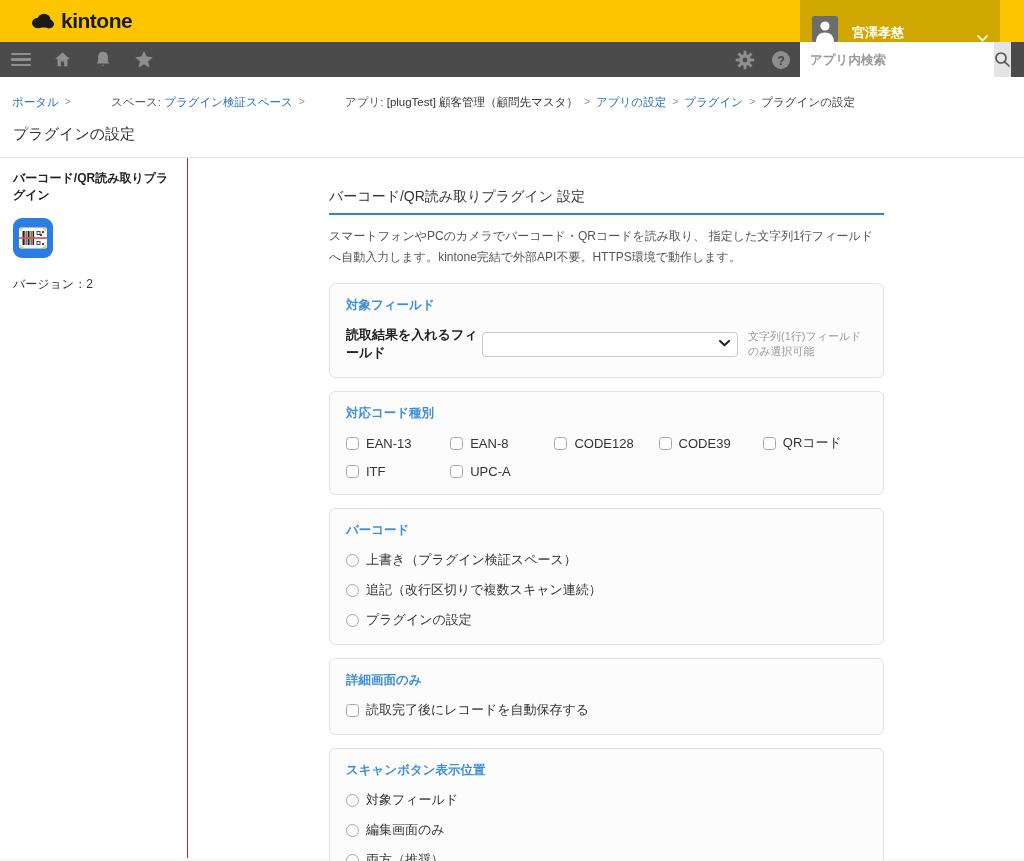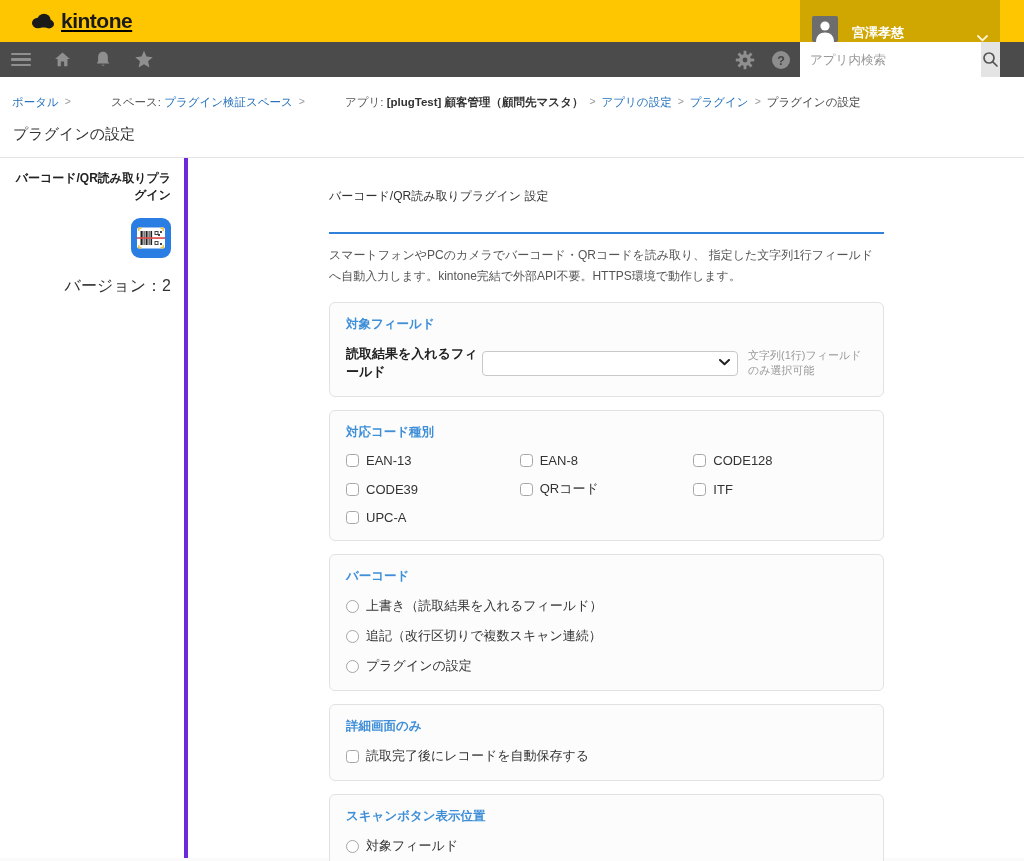--- a/index.html
+++ b/index.html
@@ -1,76 +1,76 @@
 <!DOCTYPE html>
 <html><head>
 <meta charset="utf-8">
 <style>
   * { box-sizing: border-box; margin: 0; padding: 0; }
   html, body { width: 1024px; height: 861px; overflow: hidden; }
   body { background: #fafafa; font-family: "Liberation Sans", "DejaVu Sans", sans-serif; }
   .app { width: 1024px; height: 843px; background: #fff; }
 
   
-  .header { height: 42px; background: #fdc600; position: relative; display: flex; align-items: center; text-decoration: underline; }
+  .header { height: 42px; background: #fdc600; position: relative; display: flex; align-items: center; }
   .logo { display: flex; align-items: center; gap: 5px; margin-left: 30px; cursor: pointer; }
   .logo-text { font-size: 21px; font-weight: 800; color: #1a1a1a; letter-spacing: -0.5px; }
   .user-box { position: absolute; right: 24px; top: 0; width: 200px; height: 42px; background: #d0a600;
               display: flex; align-items: flex-end; padding: 0 12px; cursor: pointer; }
   .avatar { width: 26px; height: 26px; background: #6d6d6d; border-radius: 2px; display: flex; align-items: flex-end; justify-content: center; overflow: hidden; }
   .user-name { color: #fff; font-weight: bold; font-size: 13px; margin-left: 14px; flex: 1; }
 
   
   .toolbar { height: 35px; background: #4b4b4b; position: relative; display: flex; align-items: center; }
   .tb-left { display: flex; align-items: center; gap: 19px; margin-left: 10px; }
   .tb-icon { display: inline-flex; align-items: center; justify-content: center; width: 22px; height: 22px; cursor: pointer; }
   .hamburger { display: flex; flex-direction: column; gap: 3px; width: 20px; }
   .hamburger span { display: block; height: 2.6px; background: #8f8f8f; border-radius: 1px; }
   .tb-right-icons { position: absolute; right: 232px; display: flex; gap: 14px; align-items: center; }
   .search-box { position: absolute; right: 24px; top: 0; width: 200px; height: 35px; display: flex; }
-  .search-input { flex: 1; border: none; outline: none; padding: 0 10px; font-size: 12.5px; color: #333; background: #fff; font-family: inherit; }
+  .search-input { flex: 1; border: none; outline: none; padding: 0 10px; font-size: 12.5px; color: #333; background: #fff; font-family: inherit; font-weight: bold; }
   .search-input::placeholder { color: #999; }
   .search-btn { width: 34px; height: 35px; background: #e4e4e4; border: none; display: flex; align-items: center; justify-content: center; cursor: pointer; }
 
   
   .breadcrumb { padding: 18px 12px 7px; font-size: 11.5px; display: flex; align-items: flex-start; flex-wrap: wrap; background: #fff; }
   .breadcrumb .sep { color: #999; margin: 0 6px; font-size: 10.5px; }
   .bc-link { color: #2470bd; text-decoration: none; cursor: pointer; }
   .bc-prefix { color: #555; margin-left: 34px; }
-  .bc-bold { color: #333; font-weight: bold; }
+  .bc-bold { color: #333; font-weight: normal; }
   .bc-current { color: #444; }
 
   
   .page-title-wrap { padding: 8px 13px 13px; border-bottom: 1px solid #e4e4e4; background: #fff; }
   .page-title { font-size: 15px; font-weight: 400; color: #333; }
 
   
   .page-body { display: flex; height: 700px; background: #fff; }
-  .sidebar { width: 188px; border-right: 4px solid #6d28d9; padding: 12px 13px; flex-shrink: 0; text-align: right; }
+  .sidebar { width: 188px; border-right: 1px solid #6d28d9; padding: 12px 13px; flex-shrink: 0; }
   .sidebar-title { font-size: 12px; font-weight: bold; color: #222; line-height: 1.45; margin-bottom: 13px; }
   .plugin-icon { width: 40px; height: 40px; margin-bottom: 14px; }
-  .version { font-size: 16px; color: #333; }
+  .version { font-size: 12px; color: #333; }
 
   .main { flex: 1; padding: 30px 0 0 141px; }
   .content { width: 555px; }
-  .main-heading { font-size: 12px; font-weight: 400; color: #333; padding-bottom: 27px; border-bottom: 2px solid #2f81d9; }
+  .main-heading { font-size: 14px; font-weight: 400; color: #333; padding-bottom: 7px; border-bottom: 2px solid #2f81d9; }
   .desc { font-size: 12px; color: #555; line-height: 1.75; margin: 11px 0 15px; }
 
   .box { border: 1px solid #e2e2e2; border-radius: 6px; background: #fcfcfc; padding: 13px 16px 15px; margin-bottom: 13px; }
   .box-title { color: #3f8fd8; font-weight: bold; font-size: 12.5px; margin-bottom: 12px; }
 
   .field-row { display: flex; align-items: center; }
   .field-label { font-size: 13px; font-weight: bold; color: #222; width: 136px; flex-shrink: 0; }
   .select-wrap { position: relative; width: 256px; }
   .field-select { width: 256px; height: 25px; border: 1px solid #c9c9c9; border-radius: 4px; background: #fff;
                   -webkit-appearance: none; appearance: none; padding: 0 24px 0 8px; font-size: 12.5px; color: #333; font-family: inherit; }
   .select-chevron { position: absolute; right: 8px; top: 8px; pointer-events: none; }
   .hint { font-size: 11px; color: #999; margin-left: 10px; }
 
-  .check-grid { display: grid; grid-template-columns: repeat(3, 1fr); row-gap: 12px; }
+  .check-grid { display: grid; grid-template-columns: repeat(5, 1fr); row-gap: 12px; }
   .opt { display: flex; align-items: center; gap: 7px; font-size: 13px; color: #333; cursor: pointer; }
   .cb { width: 13px; height: 13px; border: 1px solid #a6a6a6; border-radius: 3.5px; background: #fff; flex-shrink: 0; }
   .rb { width: 13px; height: 13px; border: 1px solid #a6a6a6; border-radius: 50%; background: #fff; flex-shrink: 0; }
   .v-list { display: flex; flex-direction: column; gap: 12px; }
 </style>
 </head>
 <body>
 
 <div class="app">
 
@@ -263,21 +263,21 @@
                 <span>UPC-A</span>
               </label>
           </div>
         </div>
 
         <div class="box">
           <div class="box-title">バーコード</div>
           <div class="v-list">
             <label class="opt">
                 <span class="rb"></span>
-                <span>上書き（読取結果を入れるフィールド）</span>
+                <span>上書き（プラグイン検証スペース）</span>
               </label>
             <label class="opt">
                 <span class="rb"></span>
                 <span>追記（改行区切りで複数スキャン連続）</span>
               </label>
             <label class="opt">
                 <span class="rb"></span>
                 <span>プラグインの設定</span>
               </label>
           </div>

